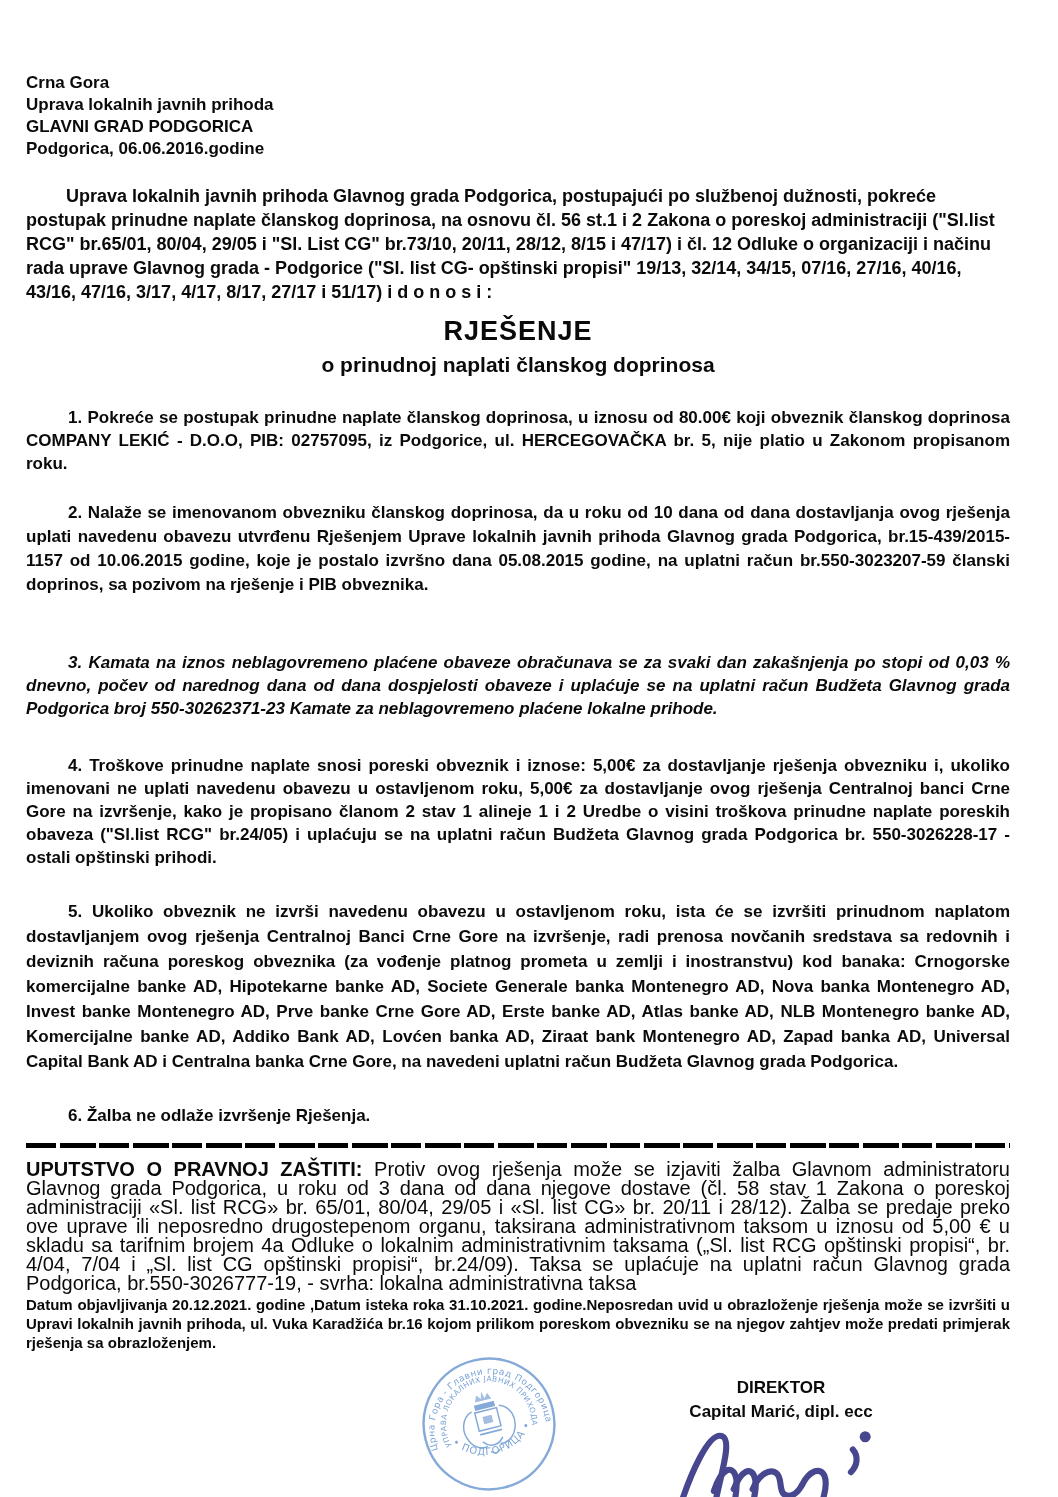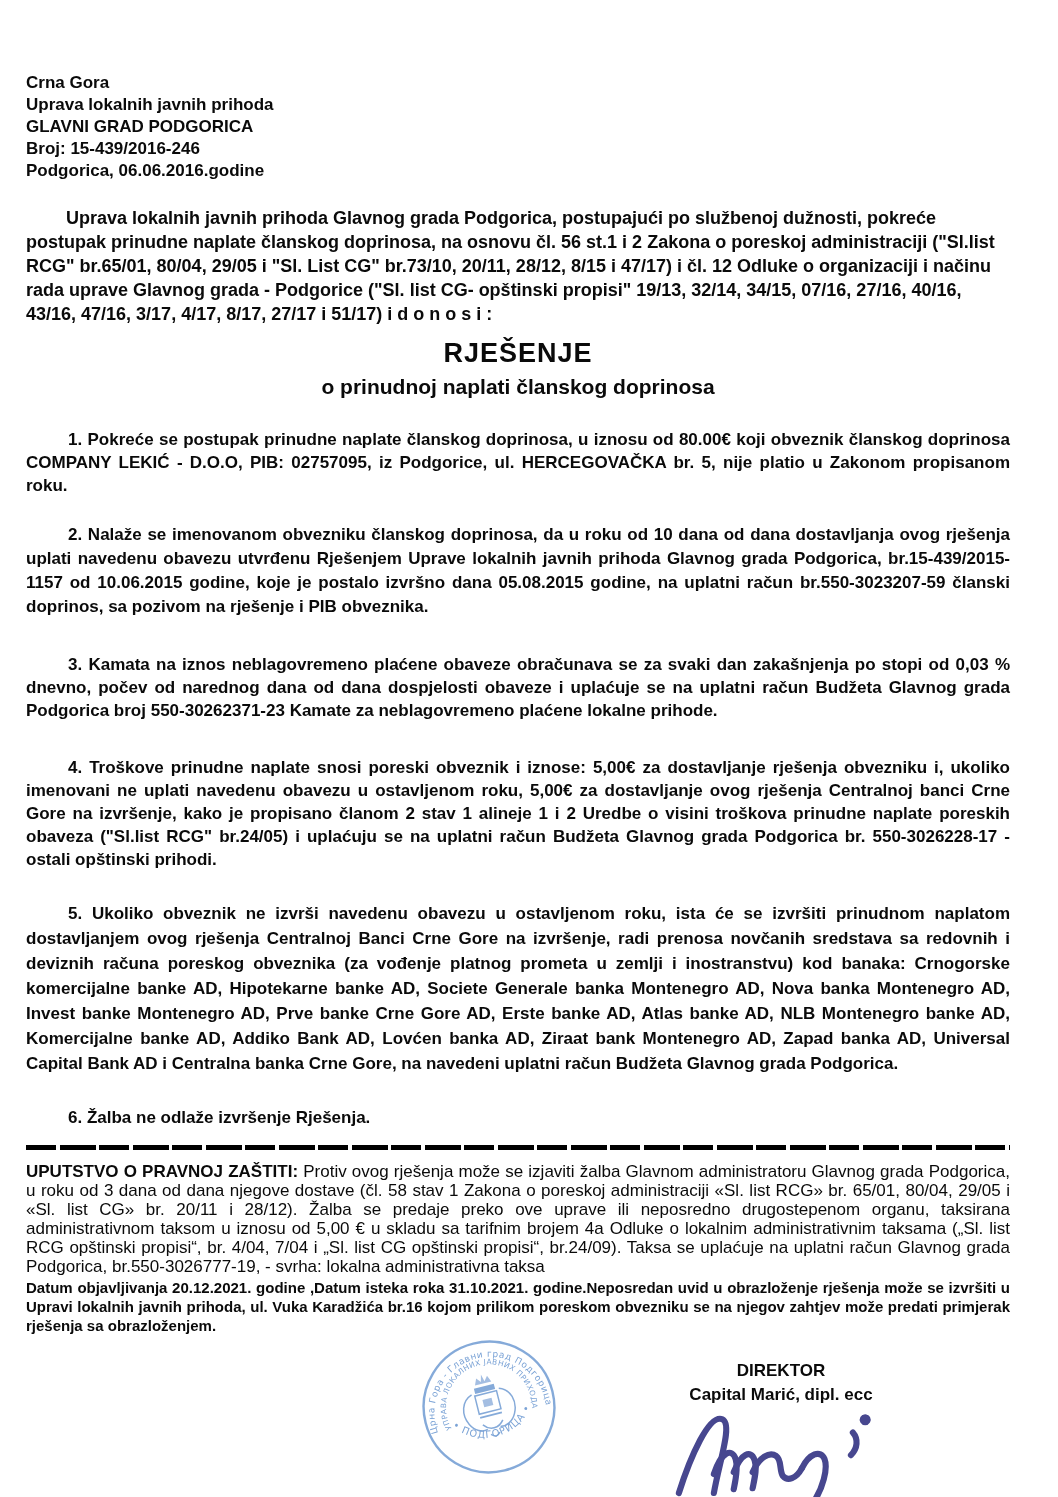--- a/index.html
+++ b/index.html
@@ -9,49 +9,48 @@
     font-family:"Liberation Sans",sans-serif;color:#0a0a0a;
   }
   .content{padding:72px 48px 0 26px;}
   .hdr p{margin:0;font-weight:bold;font-size:17px;line-height:22px;}
   .intro{margin:24px 0 0 0;font-weight:bold;font-size:18px;line-height:24px;text-indent:40px;}
   .title{margin:12px 0 0 0;text-align:center;font-weight:bold;font-size:27px;line-height:30px;letter-spacing:1px;}
   .subtitle{margin:6px 0 0 0;text-align:center;font-weight:bold;font-size:21px;line-height:26px;}
   .item{font-weight:bold;font-size:17px;text-indent:42px;text-align:justify;margin:0;}
   .i1{margin-top:28px;line-height:23px;}
   .i2{margin-top:26px;line-height:24px;}
-  .i3{margin-top:34px;line-height:23px;}
+  .i3{margin-top:54px;line-height:23px;font-style:italic;}
   .i4{margin-top:34px;line-height:23px;}
   .i5{margin-top:30px;line-height:25px;}
   .i6{margin-top:30px;line-height:23px;text-align:left;}
   .divider{
     margin-top:16px;height:5px;width:100%;
     background:repeating-linear-gradient(90deg,#000 0 30px,transparent 30px 34px,#000 34px 70px,transparent 70px 73px);
   }
-  .notice{margin:12px 0 0 0;font-size:17px;line-height:19px;text-align:justify;font-weight:normal;}
+  .notice{margin:12px 0 0 0;font-size:20px;line-height:19px;text-align:justify;font-weight:normal;}
   .notice b{font-weight:bold;}
   .pubnote{margin:2px 0 0 0;font-size:15px;line-height:19px;font-weight:bold;text-align:justify;}
   .bottom{position:relative;height:175px;margin-top:0;}
   .stamp{position:absolute;left:393px;top:2px;width:140px;height:140px;transform:rotate(-14deg);}
   .sigblock{position:absolute;left:600px;top:25px;width:310px;text-align:center;}
   .sigtitle{margin:0;font-weight:bold;font-size:17px;line-height:22px;}
   .signame{margin:2px 0 0 0;font-weight:bold;font-size:17px;line-height:22px;}
   .sigscript{display:block;margin:0 auto;}
 </style>
 </head>
 <body>
 
 <div class="page">
   <div class="content">
 
     <div class="hdr">
       <p>Crna Gora</p>
       <p>Uprava lokalnih javnih prihoda</p>
       <p>GLAVNI GRAD PODGORICA</p>
-      <p>Broj: 15-439/2016-246</p>
       <p>Podgorica, 06.06.2016.godine</p>
     </div>
 
     <p class="intro">Uprava lokalnih javnih prihoda Glavnog grada Podgorica, postupajući po službenoj dužnosti, pokreće postupak prinudne naplate članskog doprinosa, na osnovu čl. 56 st.1 i 2 Zakona o poreskoj administraciji ("Sl.list RCG" br.65/01, 80/04, 29/05 i "Sl. List CG" br.73/10, 20/11, 28/12, 8/15 i 47/17) i čl. 12 Odluke o organizaciji i načinu rada uprave Glavnog grada - Podgorice ("Sl. list CG- opštinski propisi" 19/13, 32/14, 34/15, 07/16, 27/16, 40/16, 43/16, 47/16, 3/17, 4/17, 8/17, 27/17 i 51/17) i d o n o s i :</p>
 
     <p class="title">RJEŠENJE</p>
     <p class="subtitle">o prinudnoj naplati članskog doprinosa</p>
 
     <p class="item i1">1. Pokreće se postupak prinudne naplate članskog doprinosa, u iznosu od 80.00€ koji obveznik članskog doprinosa COMPANY LEKIĆ - D.O.O, PIB: 02757095, iz Podgorice, ul. HERCEGOVAČKA br. 5, nije platio u Zakonom propisanom roku.</p>
     <p class="item i2">2. Nalaže se imenovanom obvezniku članskog doprinosa, da u roku od 10 dana od dana dostavljanja ovog rješenja uplati navedenu obavezu utvrđenu Rješenjem Uprave lokalnih javnih prihoda Glavnog grada Podgorica, br.15-439/2015-1157 od 10.06.2015 godine, koje je postalo izvršno dana 05.08.2015 godine, na uplatni račun br.550-3023207-59 članski doprinos, sa pozivom na rješenje i PIB obveznika.</p>

